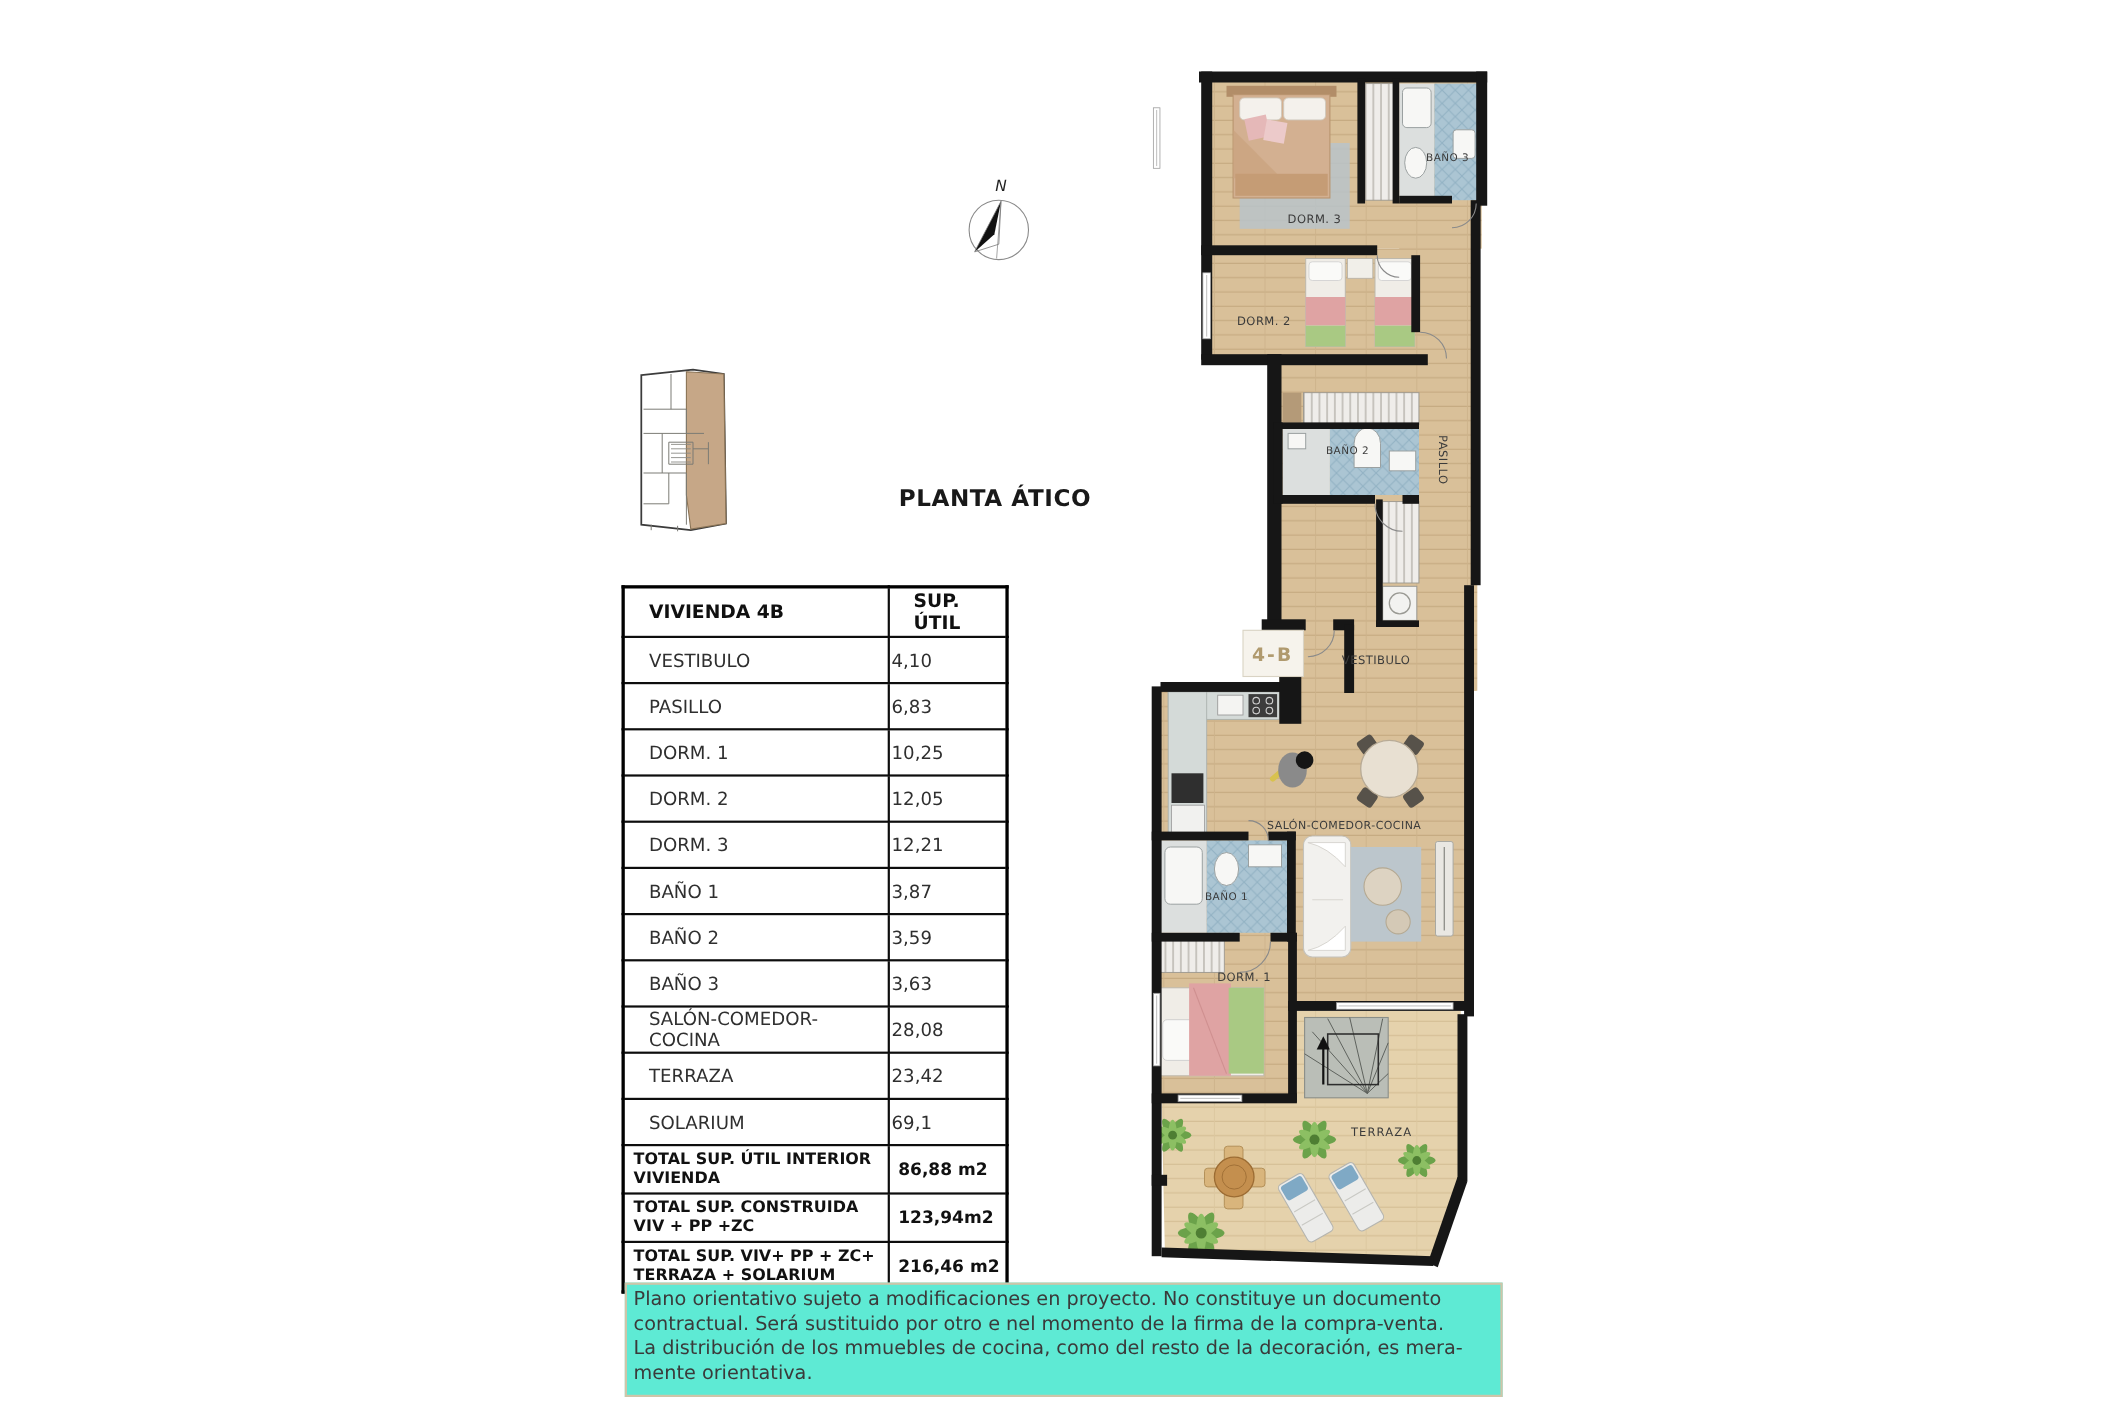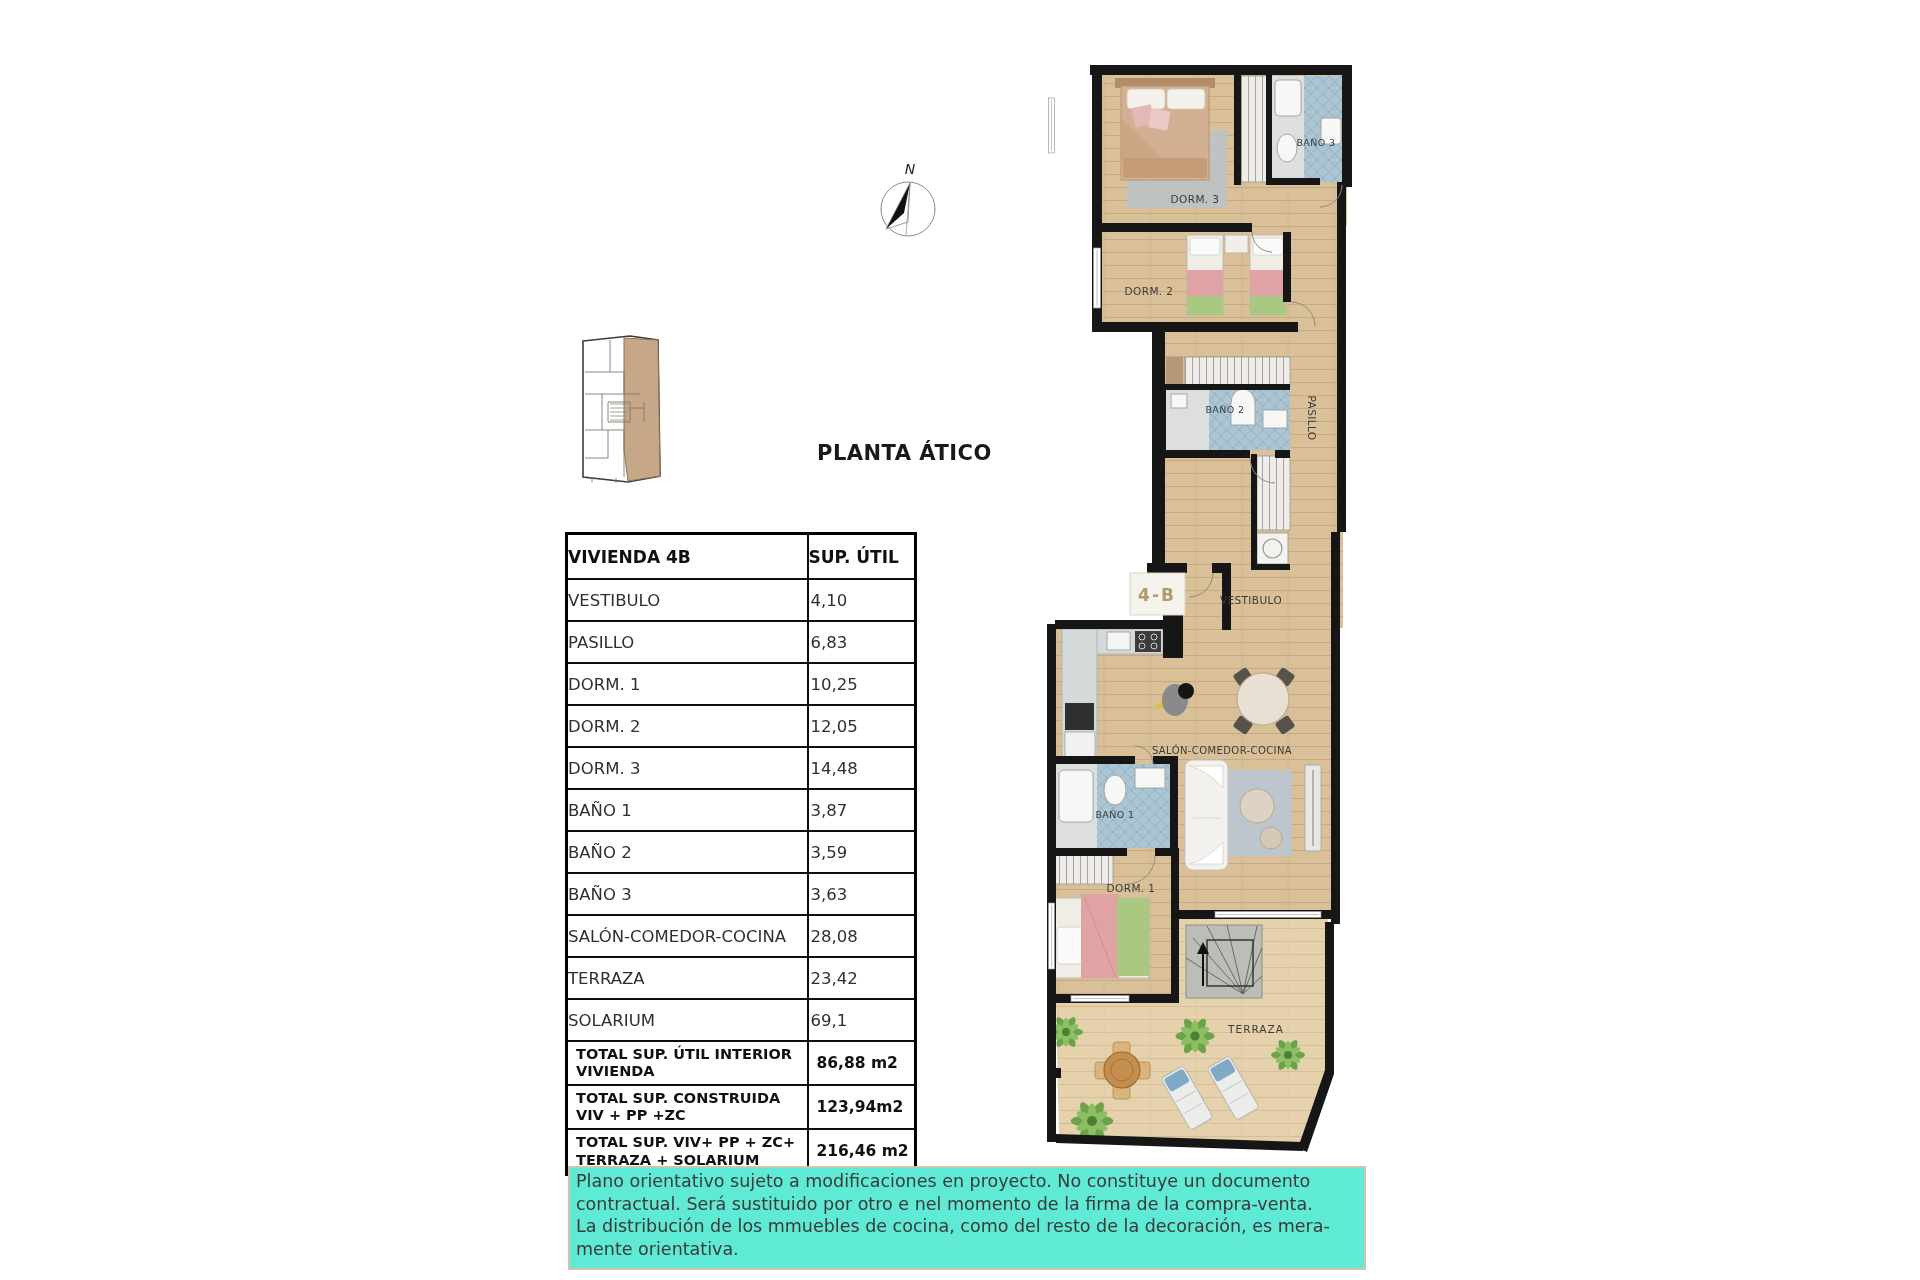--- a/index.html
+++ b/index.html
@@ -7,21 +7,21 @@
         font-family:"DejaVu Sans","Liberation Sans",sans-serif;}
 
   
   .page-title{position:absolute;left:780px;top:441px;font-size:21px;font-weight:bold;
               letter-spacing:.5px;color:#191919;white-space:nowrap;margin-left:37px;}
 
   
   .area-table{position:absolute;left:565px;top:532px;width:349px;border-collapse:collapse;
               table-layout:fixed;background:#fff;border:3px solid #000;}
   .area-table td{border:2px solid #0d0d0d;font-size:16.5px;color:#2f2f2f;height:40px;
-                 padding:0 4px 0 0;overflow:hidden;}
+                 padding:0 4px 0 22px;overflow:hidden;}
   .area-table td.val{text-align:left;padding:0 2px;}
   .area-table tr.hdr td{font-weight:bold;font-size:17px;color:#101010;height:43px;}
   .area-table tr.tot td{font-weight:bold;font-size:14.5px;line-height:1.18;color:#111;
                         padding:4px 4px 4px 8px;height:auto;}
   .area-table tr.tot td.val{font-size:15.5px;}
 
   
   .disclaimer{position:absolute;left:568px;top:1166px;width:782px;border:2px solid #cfc5a9;
               padding:2px 6px 8px 6px;font-size:17.5px;line-height:22.5px;color:#3a3a3a;
               background:#5eead4;}
@@ -83,21 +83,21 @@
       <tr>
           <td>DORM. 1</td>
           <td class="val">10,25</td>
         </tr>
       <tr>
           <td>DORM. 2</td>
           <td class="val">12,05</td>
         </tr>
       <tr>
           <td>DORM. 3</td>
-          <td class="val">14,48</td>
+          <td class="val">12,21</td>
         </tr>
       <tr>
           <td>BAÑO 1</td>
           <td class="val">3,87</td>
         </tr>
       <tr>
           <td>BAÑO 2</td>
           <td class="val">3,59</td>
         </tr>
       <tr>

